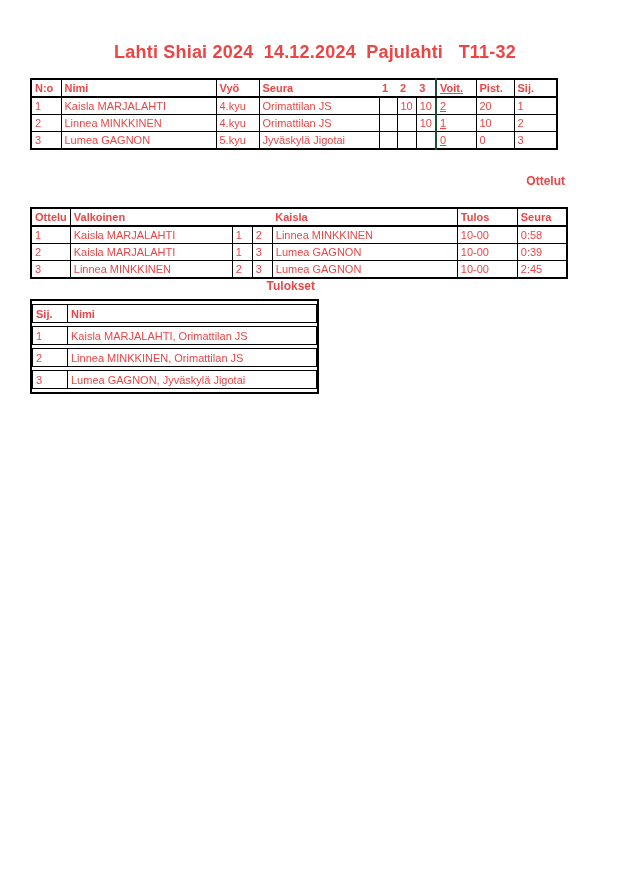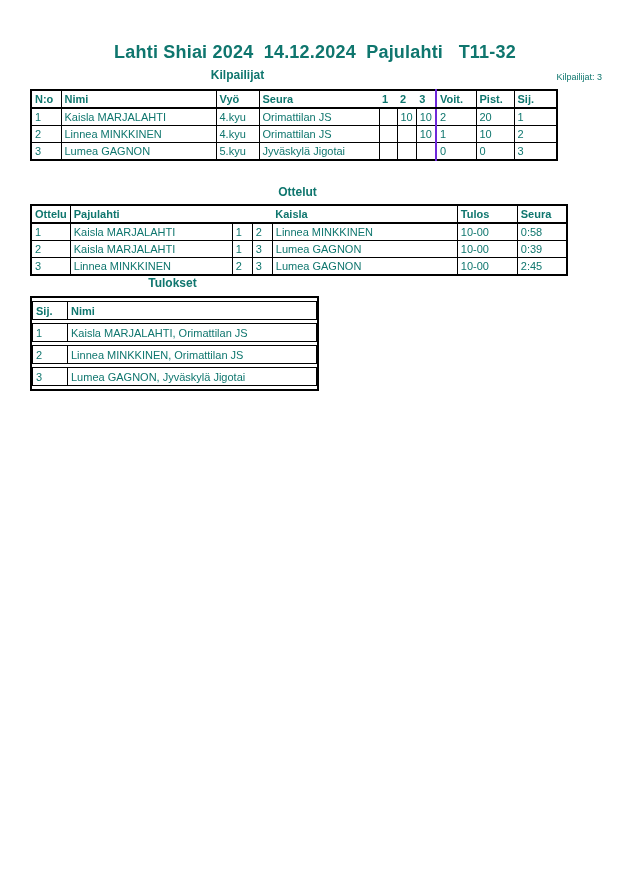--- a/index.html
+++ b/index.html
@@ -1,51 +1,47 @@
 <!DOCTYPE html>
 <html><head>
 <meta charset="utf-8">
 <style>
   html,body{margin:0;padding:0;background:#ffffff;}
-  .page{width:630px;height:891px;background:#fff;font-family:"Liberation Sans",sans-serif;color:#0f766e;position:relative;overflow:hidden;}
+  .page{width:630px;height:891px;background:#fff;font-family:"Liberation Sans",sans-serif;color:#ef4444;position:relative;overflow:hidden;}
   .title{padding-top:42px;text-align:center;font-weight:bold;font-size:18px;white-space:pre;letter-spacing:0.2px;}
   .sec1{position:relative;margin-top:5px;height:17px;}
   .sec1 .h{position:absolute;left:30px;width:415px;text-align:center;font-weight:bold;font-size:12px;}
   .sec1 .cnt{position:absolute;right:28px;top:4px;font-size:9px;}
-  .heading{margin-left:30px;text-align:center;font-weight:bold;font-size:12px;}
+  .heading{margin-left:30px;text-align:right;font-weight:bold;font-size:12px;}
   .h-ottelut{width:535px;margin-top:24px;}
   .h-tulokset{width:285px;}
   table{border-collapse:collapse;margin-left:30px;font-size:11px;table-layout:fixed;}
-  .t1{margin-top:4px;}
-  .t2{margin-top:5px;}
+  .t1{margin-top:15px;}
+  .t2{margin-top:19px;}
   .t1,.t2{border:2px solid #000;}
   td,th{border:1px solid #000;padding:0 3px;height:16px;overflow:hidden;white-space:nowrap;}
   th{border-bottom:2px solid #000;font-weight:bold;}
   .c{text-align:left;}
   .l{text-align:left;}
   th.nv{border-left-style:hidden;border-right-style:hidden;}
   th.nv2{border-right-style:hidden;}
-  .t1 .bl2{border-left:2px solid #6d28d9;}
+  .t1 .bl2{border-left:2px solid #14532d;text-decoration:underline;}
   
   .t3{border-collapse:separate;border-spacing:0 3px;border:2px solid #000;margin-top:6px;}
   .t3 th,.t3 td{border:1px solid #000;height:17px;}
   .t3 th:first-child,.t3 td:first-child{border-right:none;}
   .t3 th{border-bottom:1px solid #000;}
 </style>
 </head>
 <body>
 
 <div class="page">
 
   <div class="title">Lahti Shiai 2024  14.12.2024  Pajulahti   T11-32</div>
 
-  <div class="sec1">
-    <div class="h">Kilpailijat</div>
-    <div class="cnt">Kilpailijat: 3</div>
-  </div>
 
   <table class="t1">
     <colgroup>
       <col style="width:30px">
         <col style="width:155px">
         <col style="width:43px">
         <col style="width:120px">
       <col style="width:18px">
         <col style="width:18px">
         <col style="width:18px">
@@ -113,21 +109,21 @@
         <col style="width:162px">
         <col style="width:20px">
         <col style="width:20px">
       <col style="width:185px">
         <col style="width:60px">
         <col style="width:50px">
     </colgroup>
     <tbody>
         <tr>
       <th class="l">Ottelu</th>
-      <th class="c">Pajulahti</th>
+      <th class="c">Valkoinen</th>
       <th class="c nv"></th>
       <th class="c nv2"></th>
       <th class="c">Kaisla</th>
       <th class="c">Tulos</th>
       <th class="c">Seura</th>
     </tr>
     <tr>
       <td class="c">1</td>
       <td class="l">Kaisla MARJALAHTI</td>
       <td class="c">1</td>

